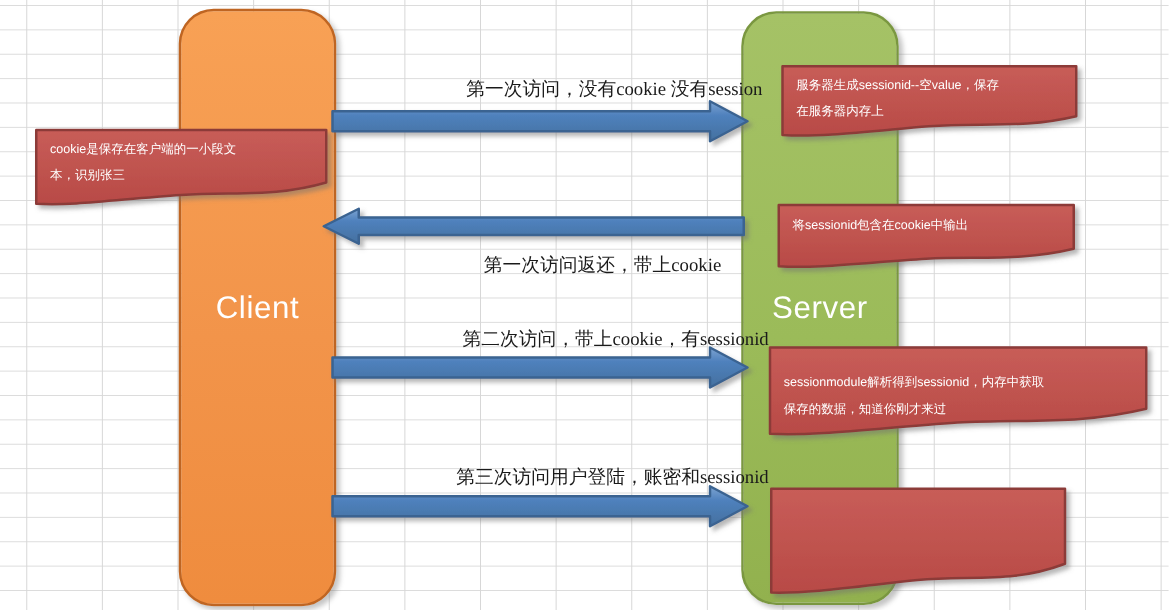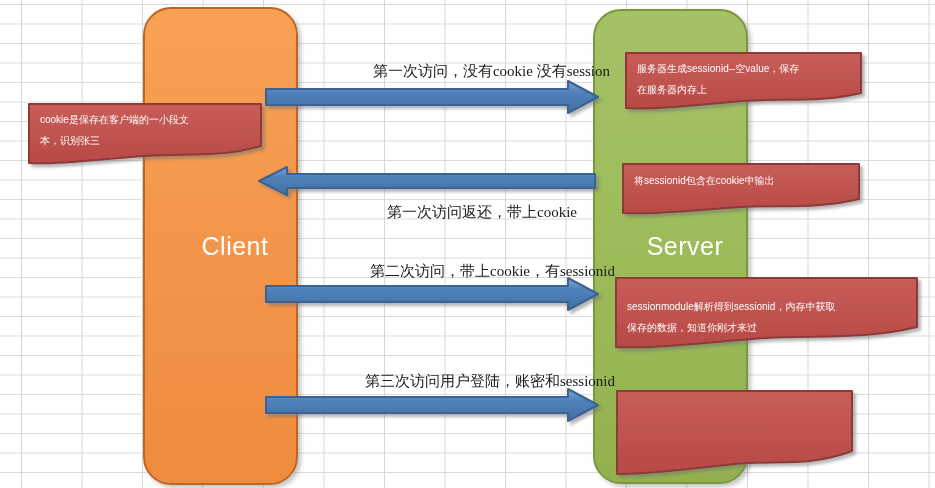--- a/index.html
+++ b/index.html
@@ -13,21 +13,20 @@
       linear-gradient(to bottom, #dcdcdc 1px, transparent 1px);
     background-size:60.5px 19.5px;
     background-position:21px 4px;
     font-family:"Liberation Sans","DejaVu Sans",sans-serif;
   }
   .node{
     position:absolute;
     border-radius:28px;
     display:flex;align-items:center;justify-content:center;
     box-shadow:3px 3px 4px rgba(110,110,110,.40);
-    padding-left:29px;
   }
   #client-box{
     left:143px;top:7px;width:122px;height:474px;
     background:linear-gradient(180deg,#f8a155 0%,#f2944a 55%,#ef8c3e 100%);
     border:2px solid #bf6522;
   }
   #server-box{
     left:593px;top:9px;width:122px;height:471px;
     background:linear-gradient(180deg,#a5c266 0%,#9bbb59 55%,#92b14e 100%);
     border:2px solid #7a9740;

